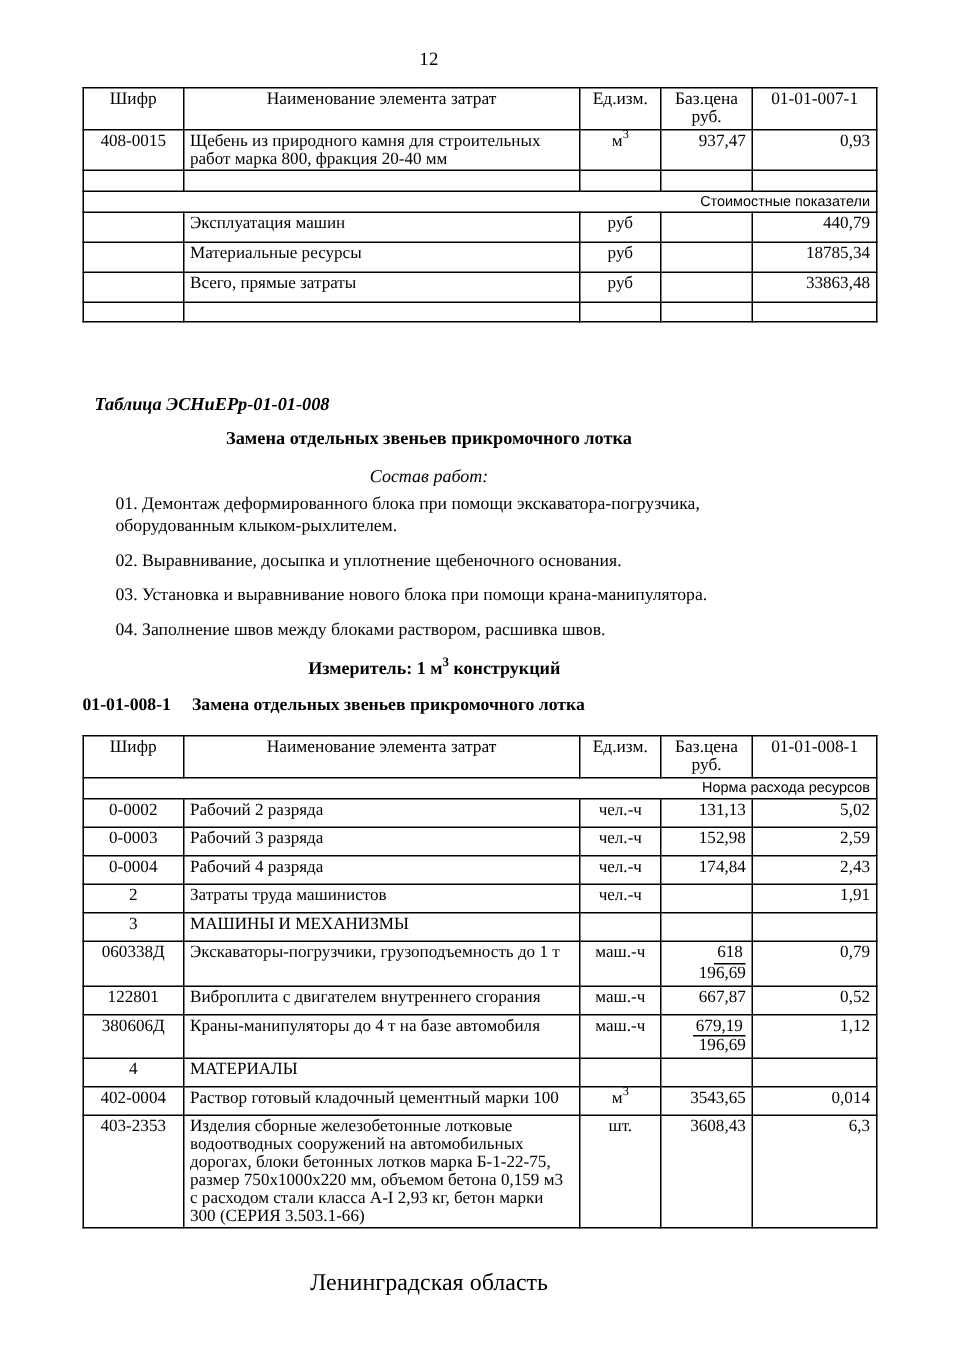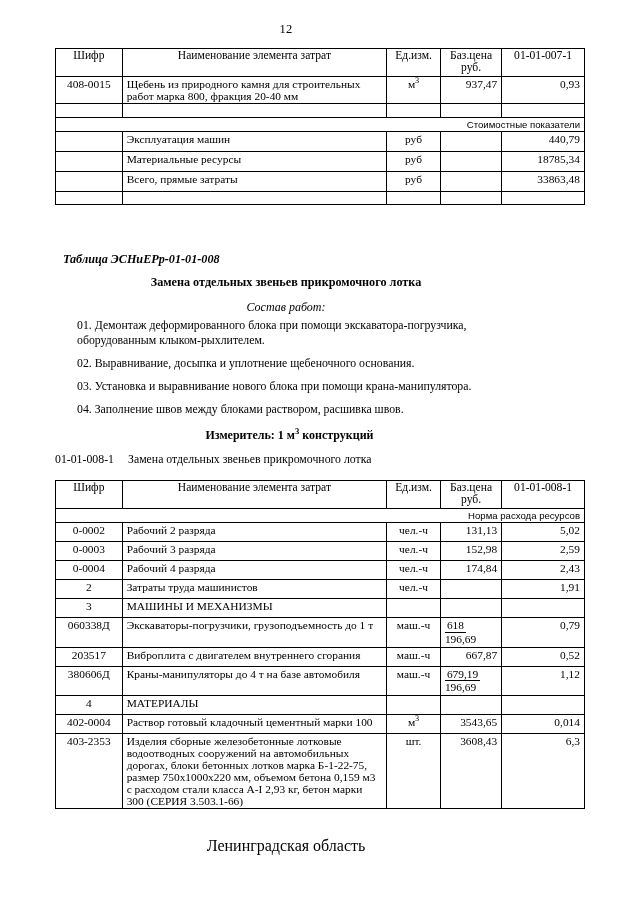--- a/index.html
+++ b/index.html
@@ -13,21 +13,21 @@
     font-family: "Liberation Serif", "DejaVu Serif", serif;
     color: #000000;
     position: relative;
     overflow: hidden;
   }
   .page {
     position: relative;
     width: 572px;
     height: 905px;
     box-sizing: border-box;
-    padding: 4px 55px;
+    padding: 14px 55px;
   }
   .page-number {
     text-align: center;
     font-size: 12.5px;
     padding-top: 18px;
     padding-bottom: 11px;
     letter-spacing: 0.3px;
   }
 
   
@@ -70,21 +70,21 @@
     border-bottom: 1px solid #000;
   }
   .band-row td { border-top: 1px solid #000; }
 
   .row-body td { height: 16px; }
   .bold { font-weight: bold; }
   .num  { text-align: right; padding-right: 6px; }
   .ctr  { text-align: center; }
 
   
-  .frac { text-align: left; line-height: 1.12; }
+  .frac { text-align: right; line-height: 1.12; }
   .frac .top {
     display: inline-block;
     border-bottom: 1px solid #000;
     padding: 0 2px;
   }
   .frac .bot { display: block; }
 
   
   .t1-spacer td { height: 11px; border-top: none; }
   .t1-summary td { font-weight: bold; height: 17px; }
@@ -126,20 +126,21 @@
     font-weight: bold;
     font-size: 12px;
     margin-top: 10px;
     margin-left: 7px;
     text-align: center;
   }
   .norm-line {
     font-size: 11.8px;
     margin-top: 9px;
     margin-bottom: 12px;
+    font-weight: bold;
   }
   .norm-line .nl-code { margin-right: 14px; }
   sup { font-size: 72%; line-height: 0; }
 
   .footer {
     text-align: center;
     font-size: 16px;
     margin-top: 28px;
   }
   .sect-head td { font-weight: bold; }
@@ -303,21 +304,21 @@
         <td class="ctr">060338Д</td>
         <td>Экскаваторы-погрузчики, грузоподъемность до 1 т</td>
         <td class="ctr">маш.-ч</td>
         <td class="frac">
           <span class="top">618</span>
           <span class="bot">196,69</span>
         </td>
         <td class="num">0,79</td>
       </tr>
       <tr class="row-body">
-        <td class="ctr">203517</td>
+        <td class="ctr">122801</td>
         <td>Виброплита с двигателем внутреннего сгорания</td>
         <td class="ctr">маш.-ч</td>
         <td class="num">667,87</td>
         <td class="num">0,52</td>
       </tr>
       <tr class="row-body">
         <td class="ctr">380606Д</td>
         <td>Краны-манипуляторы до 4 т на базе автомобиля</td>
         <td class="ctr">маш.-ч</td>
         <td class="frac">

